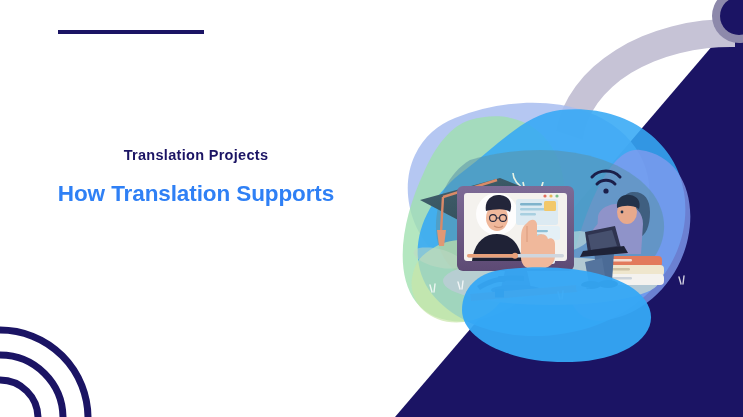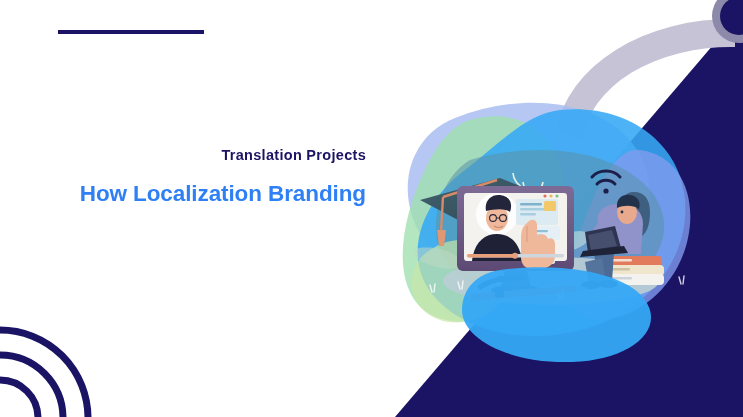--- a/index.html
+++ b/index.html
@@ -25,21 +25,21 @@
     height: 417px;
     overflow: visible;
   }
 
   
   .text-block {
     position: absolute;
     left: 26px;
     top: 148px;
     width: 340px;
-    text-align: right;
+    text-align: center;
     z-index: 40;
   }
   .eyebrow {
     font-size: 14.5px;
     font-weight: bold;
     letter-spacing: 0.3px;
     color: #1b1464;
     margin: 0 0 14px 0;
     line-height: 1.1;
   }
@@ -284,17 +284,17 @@
       <path d="M 500,270 C 560,262 625,272 645,300 C 666,330 630,360 572,362
                C 512,364 462,340 462,310 C 462,288 478,273 500,270 Z" fill="#35a8f5" opacity="0.95"></path>
     </g>
   </svg>
 
   <div class="top-rule"></div>
 
   <div class="text-block">
     <p class="eyebrow">Translation Projects</p>
     <h1 class="headline">
-      <span class="hl-line">How Localization Branding</span>
+      <span class="hl-line">How Translation Supports</span>
     </h1>
   </div>
 
 </div>
 
 </body></html>

